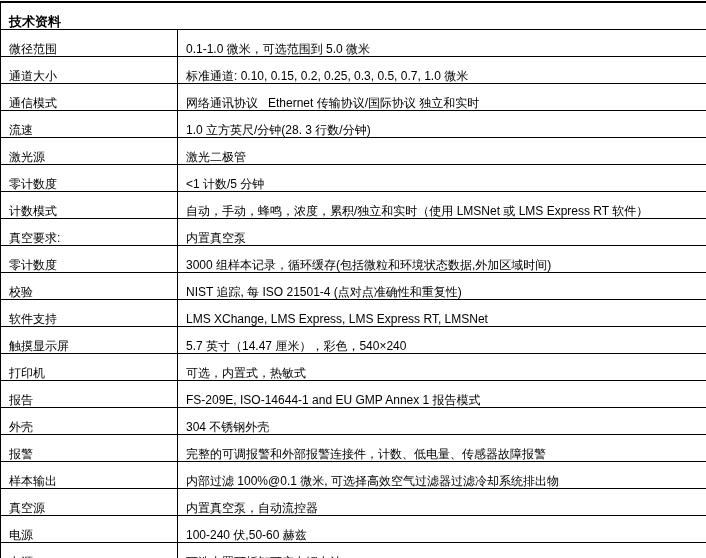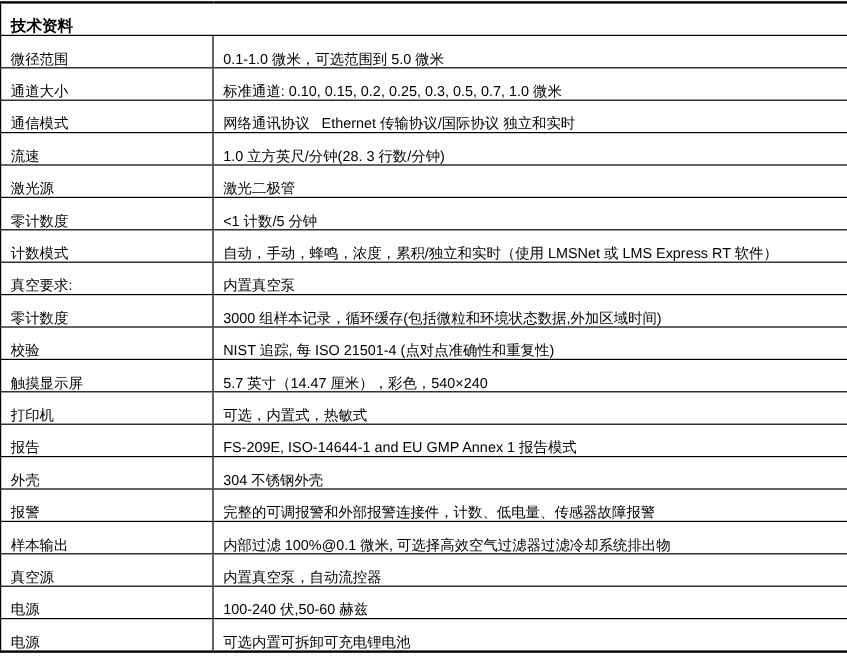--- a/index.html
+++ b/index.html
@@ -93,20 +93,24 @@
       </tr>
       <tr>
         <td>零计数度</td>
         <td>3000 组样本记录，循环缓存(包括微粒和环境状态数据,外加区域时间)</td>
       </tr>
       <tr>
         <td>校验</td>
         <td>NIST 追踪, 每 ISO 21501-4 (点对点准确性和重复性)</td>
       </tr>
       <tr>
+        <td>软件支持</td>
+        <td>LMS XChange, LMS Express, LMS Express RT, LMSNet</td>
+      </tr>
+      <tr>
         <td>触摸显示屏</td>
         <td>5.7 英寸（14.47 厘米），彩色，540×240</td>
       </tr>
       <tr>
         <td>打印机</td>
         <td>可选，内置式，热敏式</td>
       </tr>
       <tr>
         <td>报告</td>
         <td>FS-209E, ISO-14644-1 and EU GMP Annex 1 报告模式</td>

